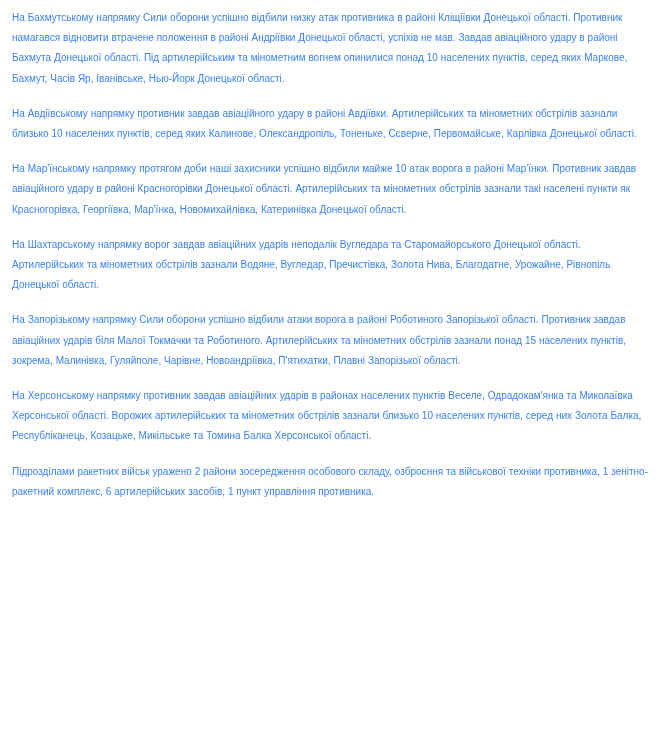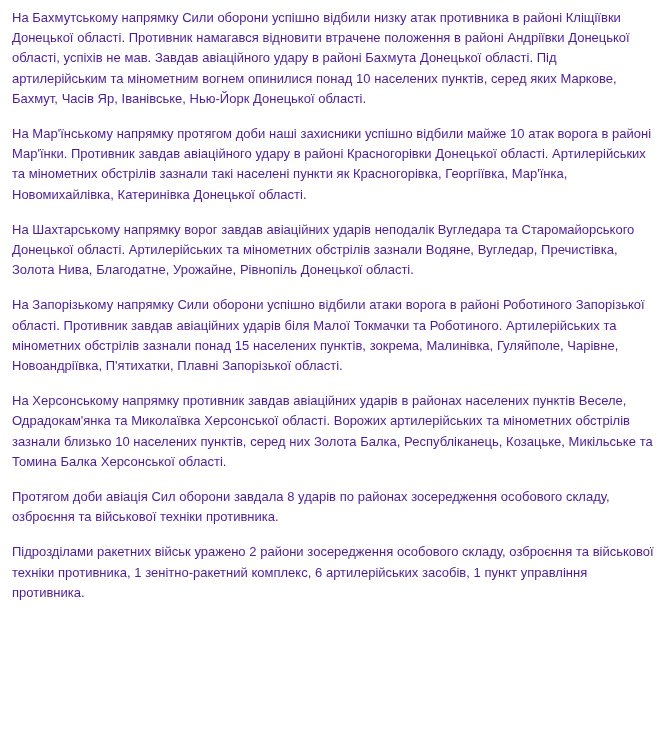--- a/index.html
+++ b/index.html
@@ -13,35 +13,35 @@
     font-family: "Liberation Sans", sans-serif;
     color: #1d1f23;
     -webkit-font-smoothing: antialiased;
   }
   .doc {
     box-sizing: border-box;
     width: 666px;
     padding: 8px 12px 6px 12px;
   }
   .para {
-    font-size: 13px;
+    font-size: 10px;
     line-height: 20.2px;
     margin: 0 0 15px 0;
     text-align: left;
     word-spacing: 0.1px;
-    color: #4c1d95;
+    color: #3b82f6;
   }
   .para:last-child {
     margin-bottom: 0;
   }
 </style>
 </head>
 <body>
 
 <div class="doc">
   <p class="para">На Бахмутському напрямку Сили оборони успішно відбили низку атак противника в районі Кліщіївки Донецької області. Противник намагався відновити втрачене положення в районі Андріївки Донецької області, успіхів не мав. Завдав авіаційного удару в районі Бахмута Донецької області. Під артилерійським та мінометним вогнем опинилися понад 10 населених пунктів, серед яких Марковe, Бахмут, Часів Яр, Іванівське, Нью-Йорк Донецької області.</p>
+  <p class="para">На Авдіївському напрямку противник завдав авіаційного удару в районі Авдіївки. Артилерійських та мінометних обстрілів зазнали близько 10 населених пунктів, серед яких Калинове, Олександропіль, Тоненьке, Сєверне, Первомайське, Карлівка Донецької області.</p>
   <p class="para">На Мар'їнському напрямку протягом доби наші захисники успішно відбили майже 10 атак ворога в районі Мар'їнки. Противник завдав авіаційного удару в районі Красногорівки Донецької області. Артилерійських та мінометних обстрілів зазнали такі населені пункти як Красногорівка, Георгіївка, Мар'їнка, Новомихайлівка, Катеринівка Донецької області.</p>
   <p class="para">На Шахтарському напрямку ворог завдав авіаційних ударів неподалік Вугледара та Старомайорського Донецької області. Артилерійських та мінометних обстрілів зазнали Водяне, Вугледар, Пречистівка, Золота Нива, Благодатне, Урожайне, Рівнопіль Донецької області.</p>
   <p class="para">На Запорізькому напрямку Сили оборони успішно відбили атаки ворога в районі Роботиного Запорізької області. Противник завдав авіаційних ударів біля Малої Токмачки та Роботиного. Артилерійських та мінометних обстрілів зазнали понад 15 населених пунктів, зокрема, Малинівка, Гуляйполе, Чарівне, Новоандріївка, П'ятихатки, Плавні Запорізької області.</p>
   <p class="para">На Херсонському напрямку противник завдав авіаційних ударів в районах населених пунктів Веселе, Одрадокам'янка та Миколаївка Херсонської області. Ворожих артилерійських та мінометних обстрілів зазнали близько 10 населених пунктів, серед них Золота Балка, Республіканець, Козацьке, Микільське та Томина Балка Херсонської області.</p>
-  <p class="para">Протягом доби авіація Сил оборони завдала 8 ударів по районах зосередження особового складу, озброєння та військової техніки противника.</p>
   <p class="para">Підрозділами ракетних військ уражено 2 райони зосередження особового складу, озброєння та військової техніки противника, 1 зенітно-ракетний комплекс, 6 артилерійських засобів, 1 пункт управління противника.</p>
 </div>
 
 </body></html>

